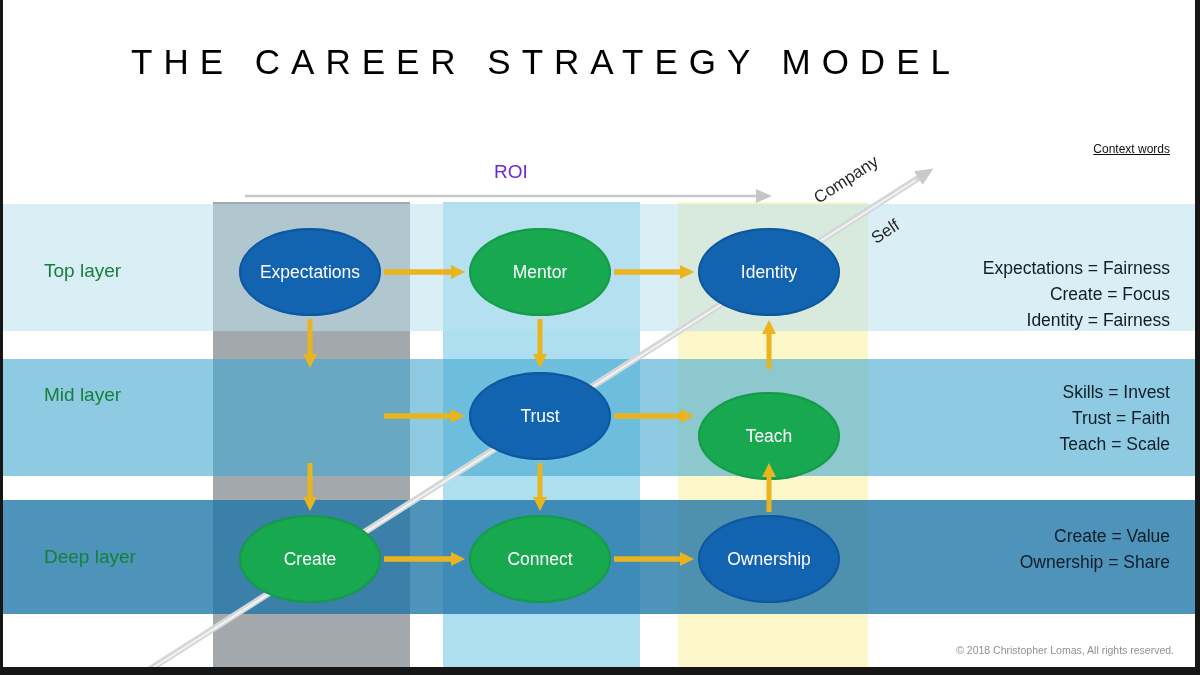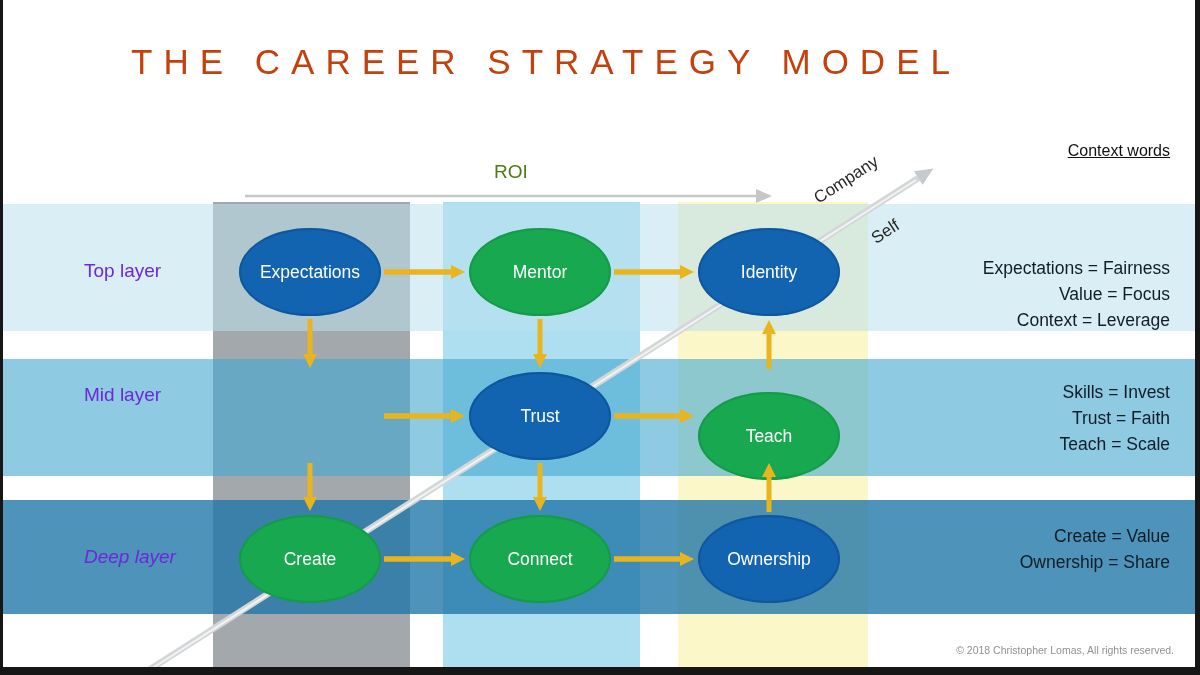--- a/index.html
+++ b/index.html
@@ -9,21 +9,21 @@
   }
   
   .edge { position:absolute; background:#161616; z-index:9; }
   #edge-left   { left:0; top:0; width:3px; height:675px; }
   #edge-right  { right:0; top:0; width:5px; height:675px; }
   #edge-bottom { left:0; top:667px; width:1200px; height:8px; }
 
   
   #title {
     position:absolute; left:0; top:42px; width:1092px; text-align:center;
-    font-size:35px; letter-spacing:11px; color:#c2410c; font-weight:400;
+    font-size:35px; letter-spacing:11px; color:#000000; font-weight:400;
     white-space:nowrap; z-index:7;
   }
 
   
   .column { position:absolute; top:202px; height:465px; z-index:1; }
   #column-gray   { left:213px; width:197px; background:#a3a8ac; }
   #column-blue   { left:443px; width:197px; background:#addff0; }
   #column-yellow { left:678px; width:190px; background:#fbf7c9; }
 
   
@@ -41,39 +41,39 @@
   .node {
     position:absolute; width:142px; height:88px; border-radius:50%;
     display:flex; align-items:center; justify-content:center;
     color:#ffffff; font-size:17.5px; z-index:5; white-space:nowrap;
   }
   .node.blue  { background:#1263b0; box-shadow:inset 0 0 0 2px rgba(9,74,138,0.45);align-items:center; }
   .node.green { background:#18a850; box-shadow:inset 0 0 0 2px rgba(15,140,64,0.45); }
 
   
   .layer-label {
-    position:absolute; left:44px; font-size:19px; color:#6d28d9; z-index:4;margin-left:40px;
+    position:absolute; left:44px; font-size:19px; color:#15803d; z-index:4;
   }
   #layer-label-top  { top:260px; }
   #layer-label-mid  { top:384px; }
-  #layer-label-deep { top:546px;font-style:italic; }
+  #layer-label-deep { top:546px; }
 
   #roi-label {
     position:absolute; left:461px; top:161px; width:100px; text-align:center;
-    font-size:19px; color:#4d7c0f; z-index:4;
+    font-size:19px; color:#6d28d9; z-index:4;
   }
   .diag-label {
     position:absolute; font-size:17px; color:#262626; z-index:4;
     transform:rotate(-33deg); white-space:nowrap;
   }
   #company-label { left:810px; top:170px; }
   #self-label    { left:871px; top:222px; }
 
   #context-heading {
-    position:absolute; right:30px; top:142px; font-size:16px; color:#101010;
+    position:absolute; right:30px; top:142px; font-size:12px; color:#101010;
     text-decoration:underline; z-index:4; text-align:right;
   }
   .context-group {
     position:absolute; right:30px; text-align:right; font-size:17.5px;
     line-height:26px; color:#101d28; z-index:4; white-space:nowrap;
   }
   #context-group-0 { top:237px;margin-top:18px; }
   #context-group-1 { top:379px;text-align:right; }
   #context-group-2 { top:523px; }
 
@@ -115,22 +115,22 @@
   <div class="diag-label" id="company-label">Company</div>
   <div class="diag-label" id="self-label">Self</div>
 
   <div class="layer-label" id="layer-label-top">Top layer</div>
   <div class="layer-label" id="layer-label-mid">Mid layer</div>
   <div class="layer-label" id="layer-label-deep">Deep layer</div>
 
   <div id="context-heading">Context words</div>
   <div class="context-group" id="context-group-0">
     <div>Expectations = Fairness</div>
-    <div>Value = Focus</div>
-    <div>Context = Leverage</div>
+    <div>Create = Focus</div>
+    <div>Identity = Fairness</div>
   </div>
   <div class="context-group" id="context-group-1">
     <div>Skills = Invest</div>
     <div>Trust = Faith</div>
     <div>Teach = Scale</div>
   </div>
   <div class="context-group" id="context-group-2">
     <div>Create = Value</div>
     <div>Ownership = Share</div>
   </div>

